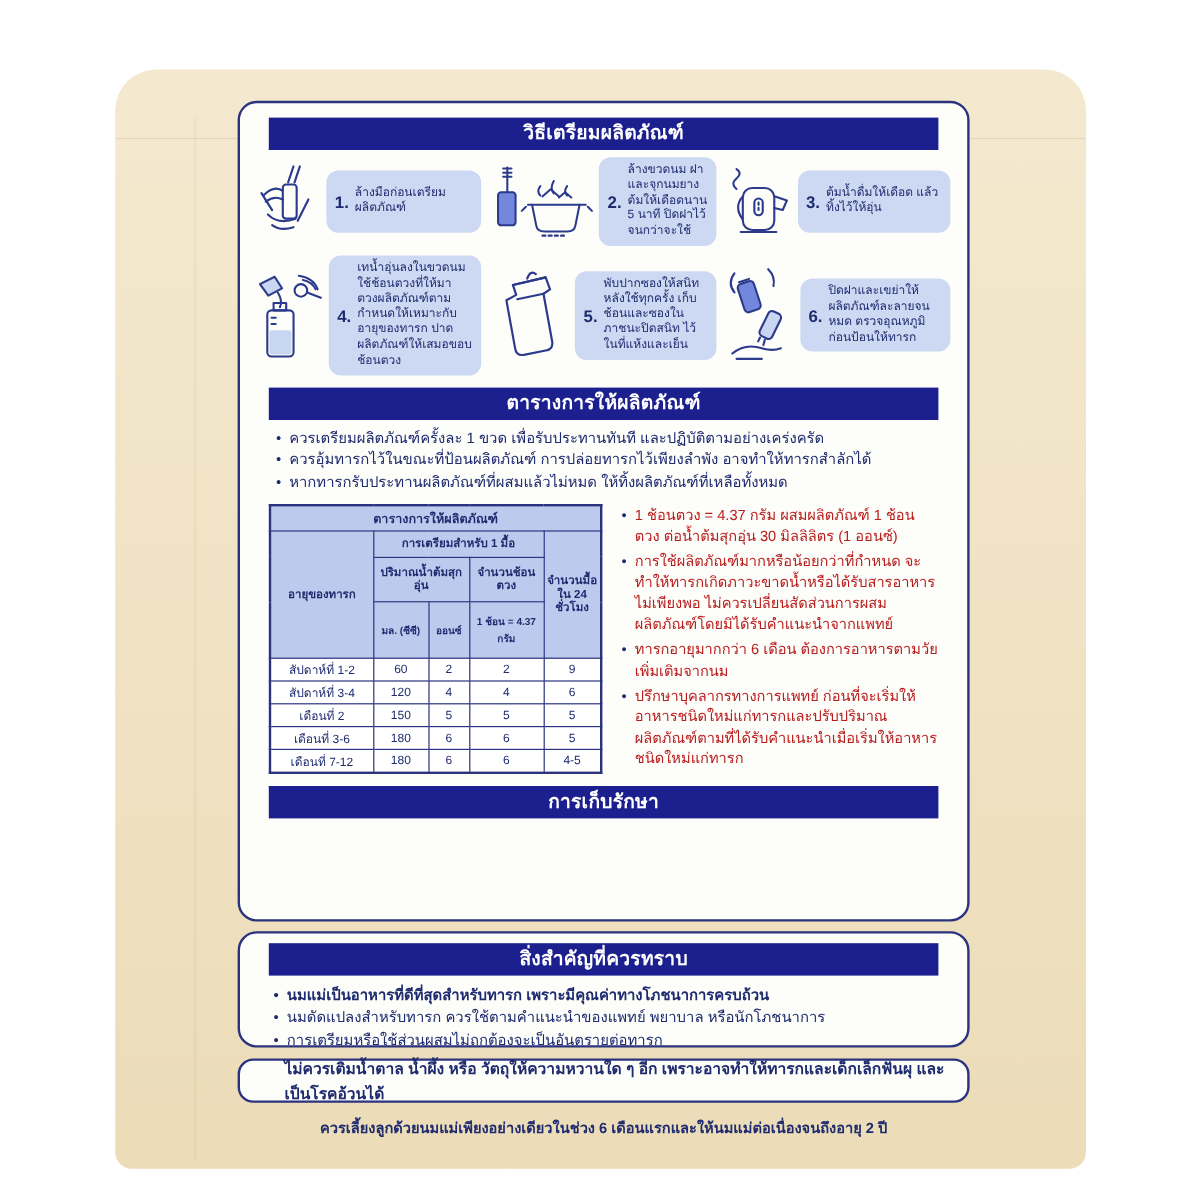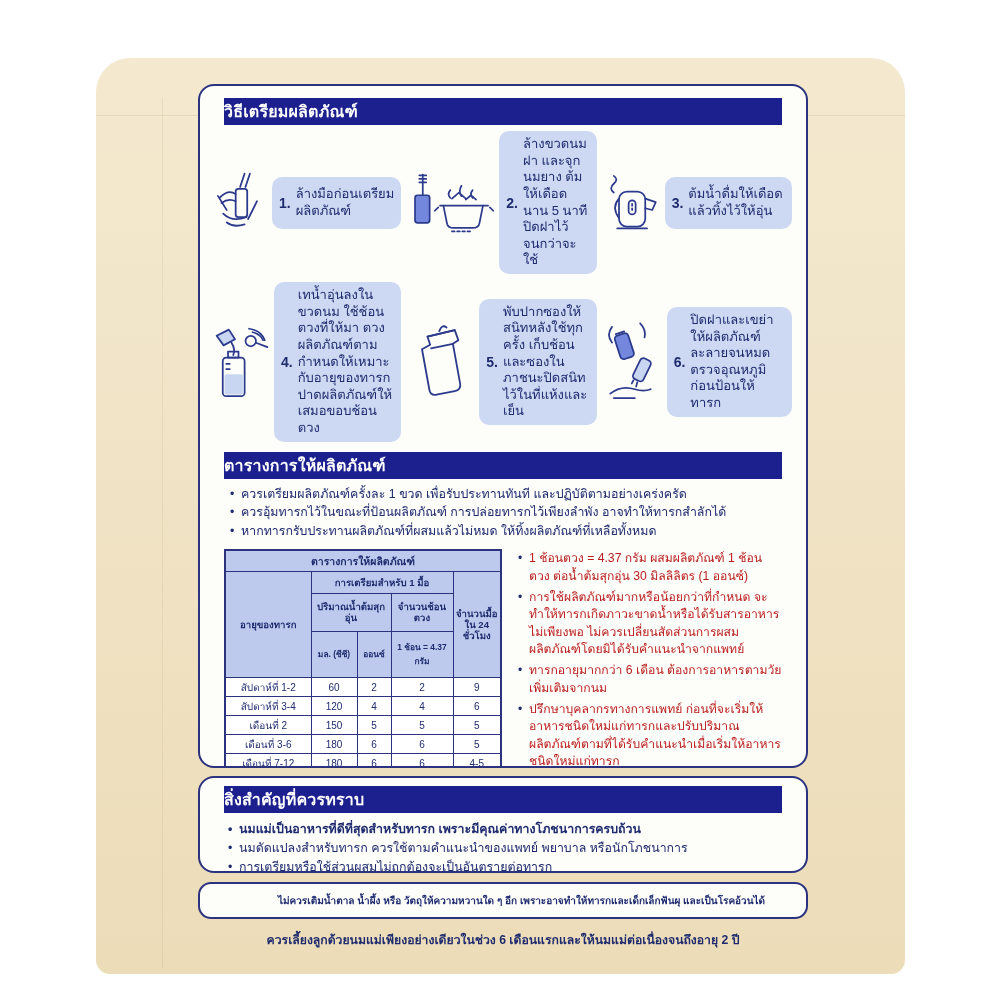--- a/index.html
+++ b/index.html
@@ -9,33 +9,33 @@
     border-radius:34px 34px 14px 14px;}
   .package:before{content:"";position:absolute;left:0;top:57px;width:100%;height:1px;
     background:rgba(120,95,40,.12);}
   .package:after{content:"";position:absolute;left:66px;top:40px;width:1px;height:870px;
     background:rgba(120,95,40,.08);}
   .panel{position:absolute;left:102px;width:610px;background:#fdfdfa;
     border:2px solid #2b327e;border-radius:16px;box-sizing:border-box;}
   .panel-main{top:26px;height:684px;overflow:hidden;}
   .panel-important{top:718px;height:97px;overflow:hidden;}
   .banner{margin:0 24px;height:27px;background:#1c208f;color:#ffffff;
-    font-weight:bold;font-size:16px;line-height:27px;letter-spacing:.2px;}
+    font-weight:bold;font-size:16px;line-height:27px;text-align:center;letter-spacing:.2px;}
   .warning{margin:7px 26px 0;font-size:12.4px;line-height:1.42;color:#1e2b6f;text-align:left;}
   .warning b{margin-right:6px;}
   
   .steps{margin:6px 14px 0;display:grid;grid-template-columns:1fr 1fr 1fr;
     column-gap:8px;row-gap:8px;}
   .step{display:flex;align-items:center;gap:4px;}
   .step svg{flex:0 0 auto;stroke:#2b3a8c;fill:none;stroke-width:2;
     stroke-linecap:round;stroke-linejoin:round;}
   .stepbox{flex:1 1 auto;background:#cdd9f2;border-radius:10px;padding:5px 7px;
     display:flex;align-items:center;gap:5px;min-height:42px;}
   .stepnum{font-weight:bold;font-size:14px;color:#1e2b6f;align-self:center;}
-  .steptext{font-size:13px;line-height:1.28;color:#1e2b6f;}
+  .steptext{font-size:10px;line-height:1.28;color:#1e2b6f;}
   
   .caution{margin:6px 26px 0;color:#1e2b6f;font-size:12.4px;line-height:1.5;}
   .caution .ttl{font-weight:bold;}
   ul.dots{margin:1px 0 0;padding:0 0 0 4px;list-style:none;}
   ul.dots li{padding-left:11px;position:relative;}
   ul.dots li:before{content:"•";position:absolute;left:0;color:#1e2b6f;}
   .tableRegion{margin:9px 24px 0;display:flex;gap:12px;}
   table.feed{border-collapse:collapse;color:#1e2b6f;background:#ffffff;
     border:2px solid #2b327e;}
   table.feed td{border:1px solid #2b327e;text-align:center;padding:1px 2px;}
@@ -46,21 +46,21 @@
   .notes{flex:1;color:#b91c1c;font-size:12.2px;line-height:1.42;}
   .notes li{margin-bottom:4px;}
   
   .imp ul.dots{margin:7px 24px 0;font-size:12.4px;line-height:1.55;color:#1e2b6f;}
   .imp .banner{margin-top:8px;}
   .imp li.bld{font-weight:bold;}
   
   .bottomBanner{position:absolute;left:102px;top:824px;width:610px;height:37px;
     background:#fdfdfa;border:2.5px solid #2b327e;border-radius:13px;box-sizing:border-box;
     display:flex;align-items:center;justify-content:center;color:#1e2b6f;
-    font-weight:bold;font-size:10px;padding-left:37px;}
+    font-weight:bold;font-size:13px;padding-left:37px;}
   .caption{position:absolute;left:102px;top:872px;width:610px;text-align:center;
     color:#1e2b6f;font-weight:bold;font-size:12.2px;}
   .fillblue{fill:#7388dd;}
   .fillpale{fill:#c9d6f2;}
 </style>
 </head>
 <body>
 
 <div class="package">
 

